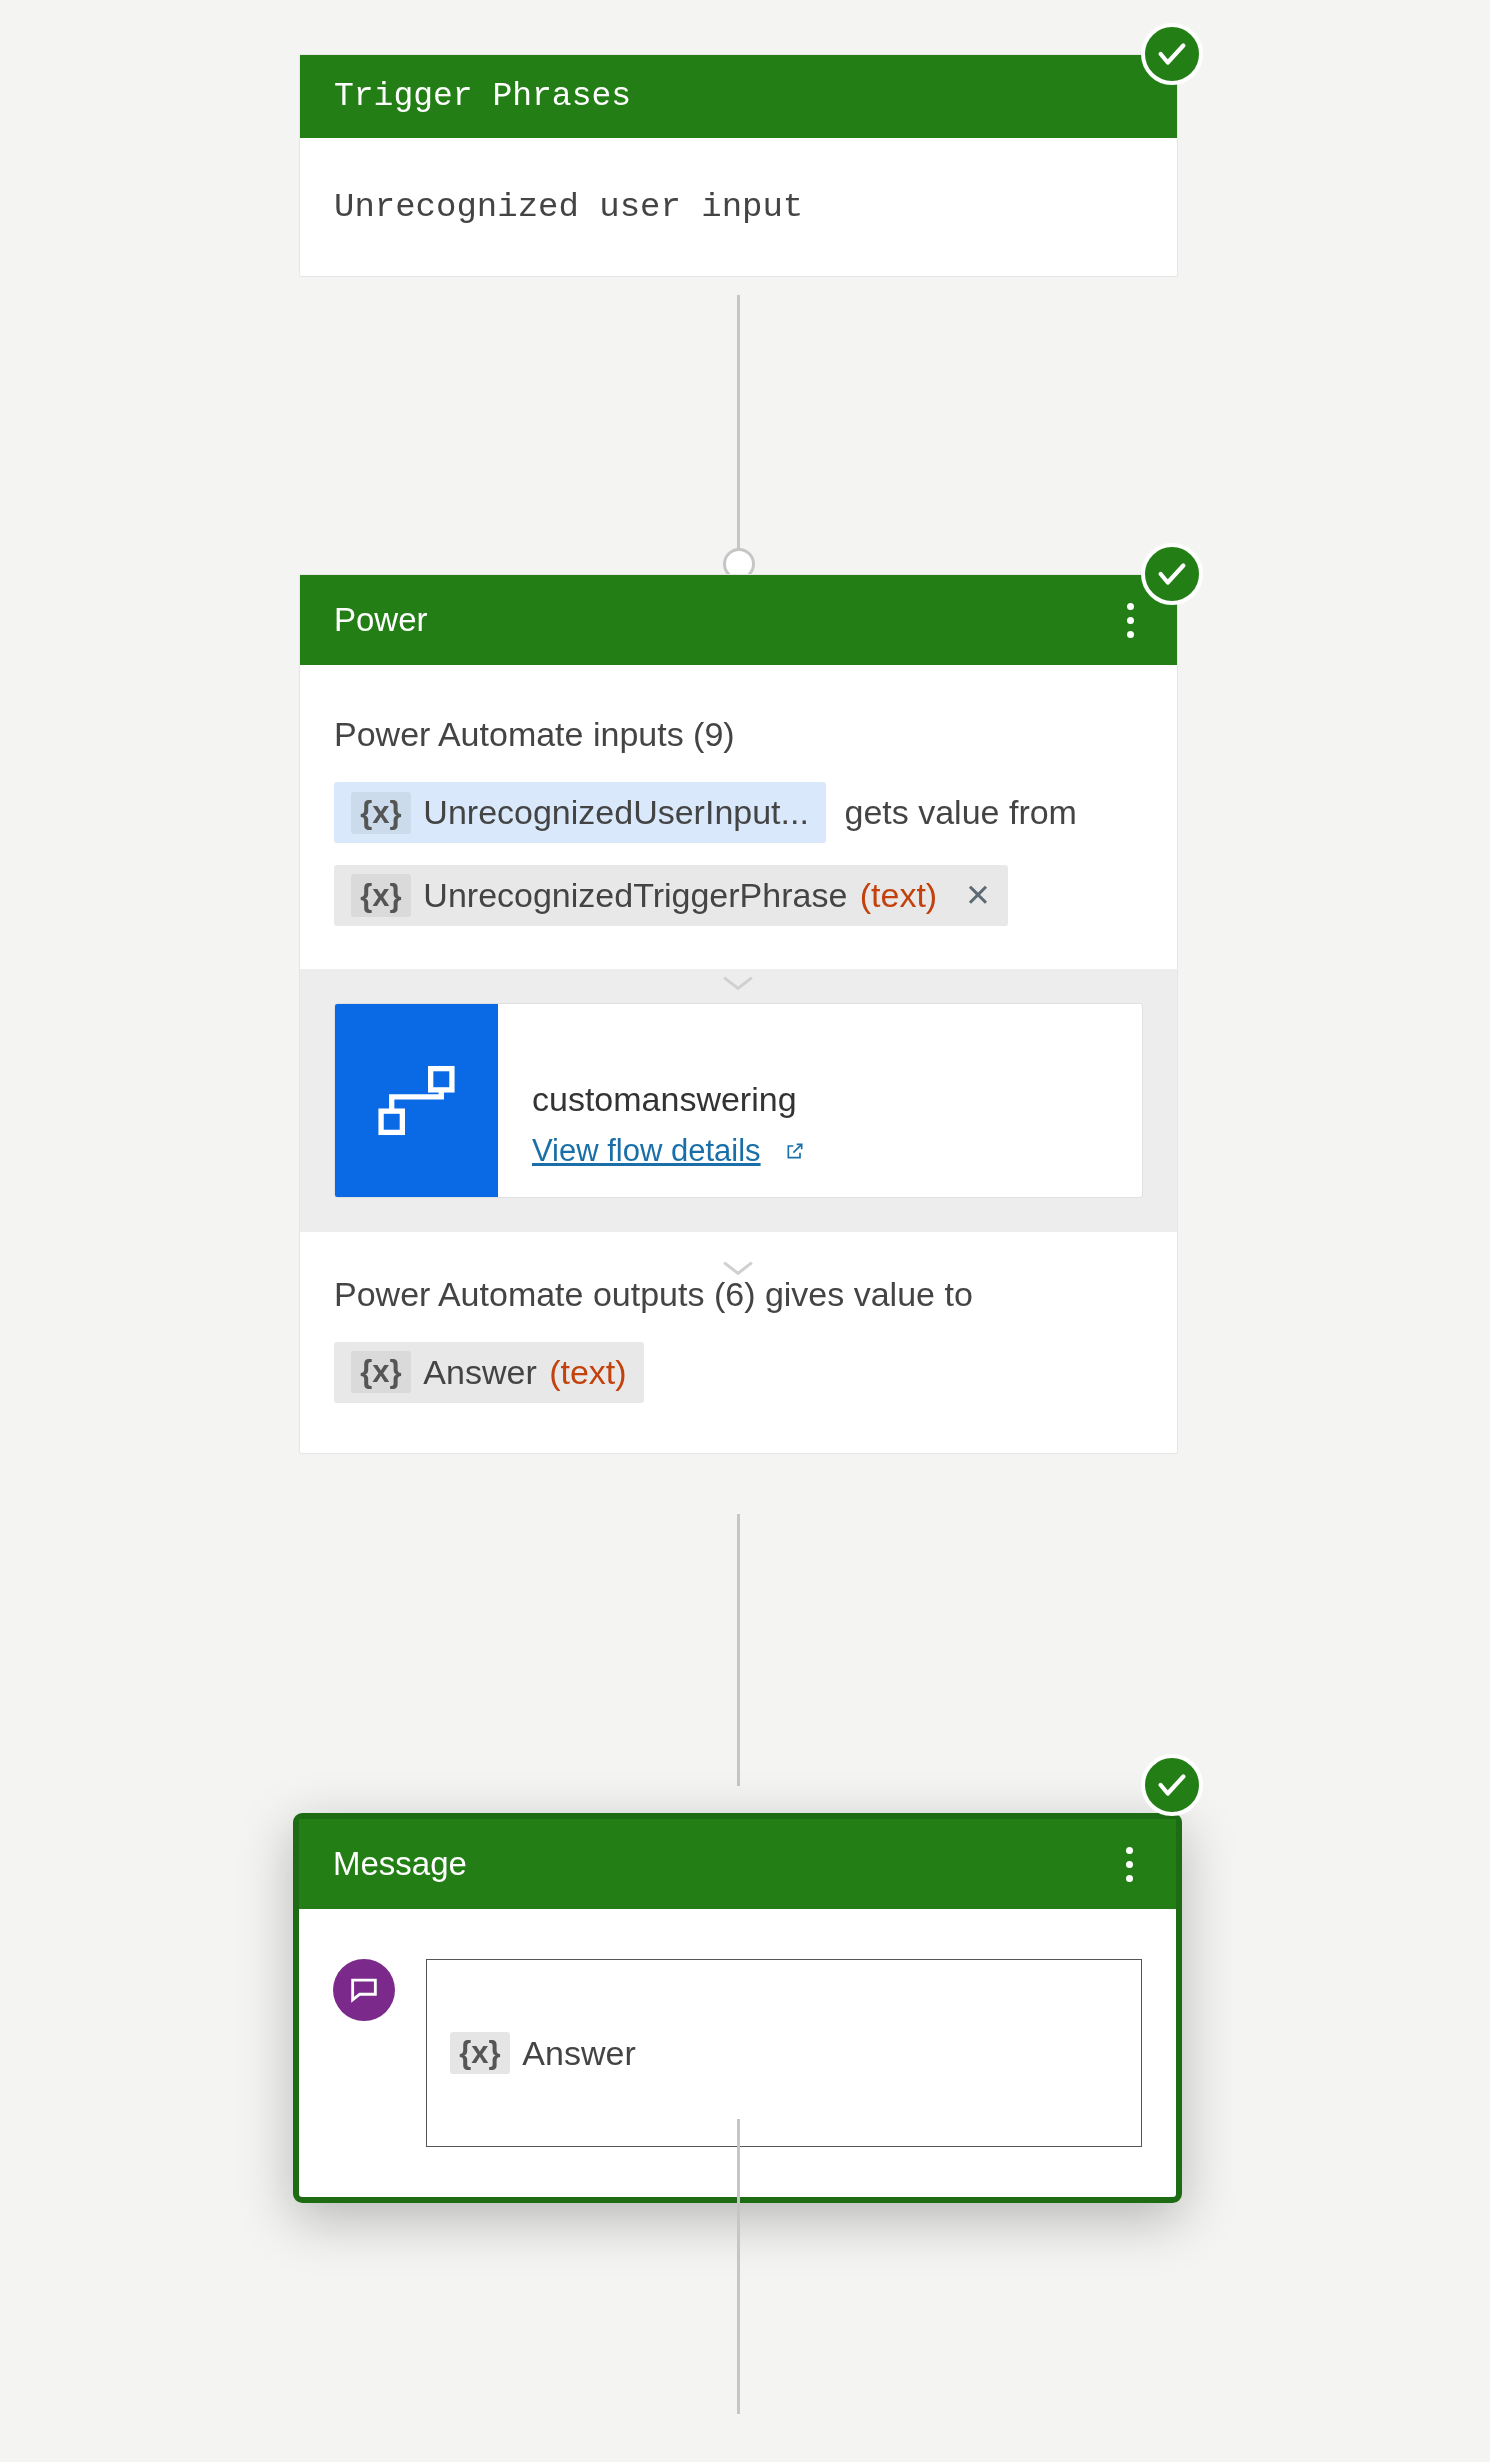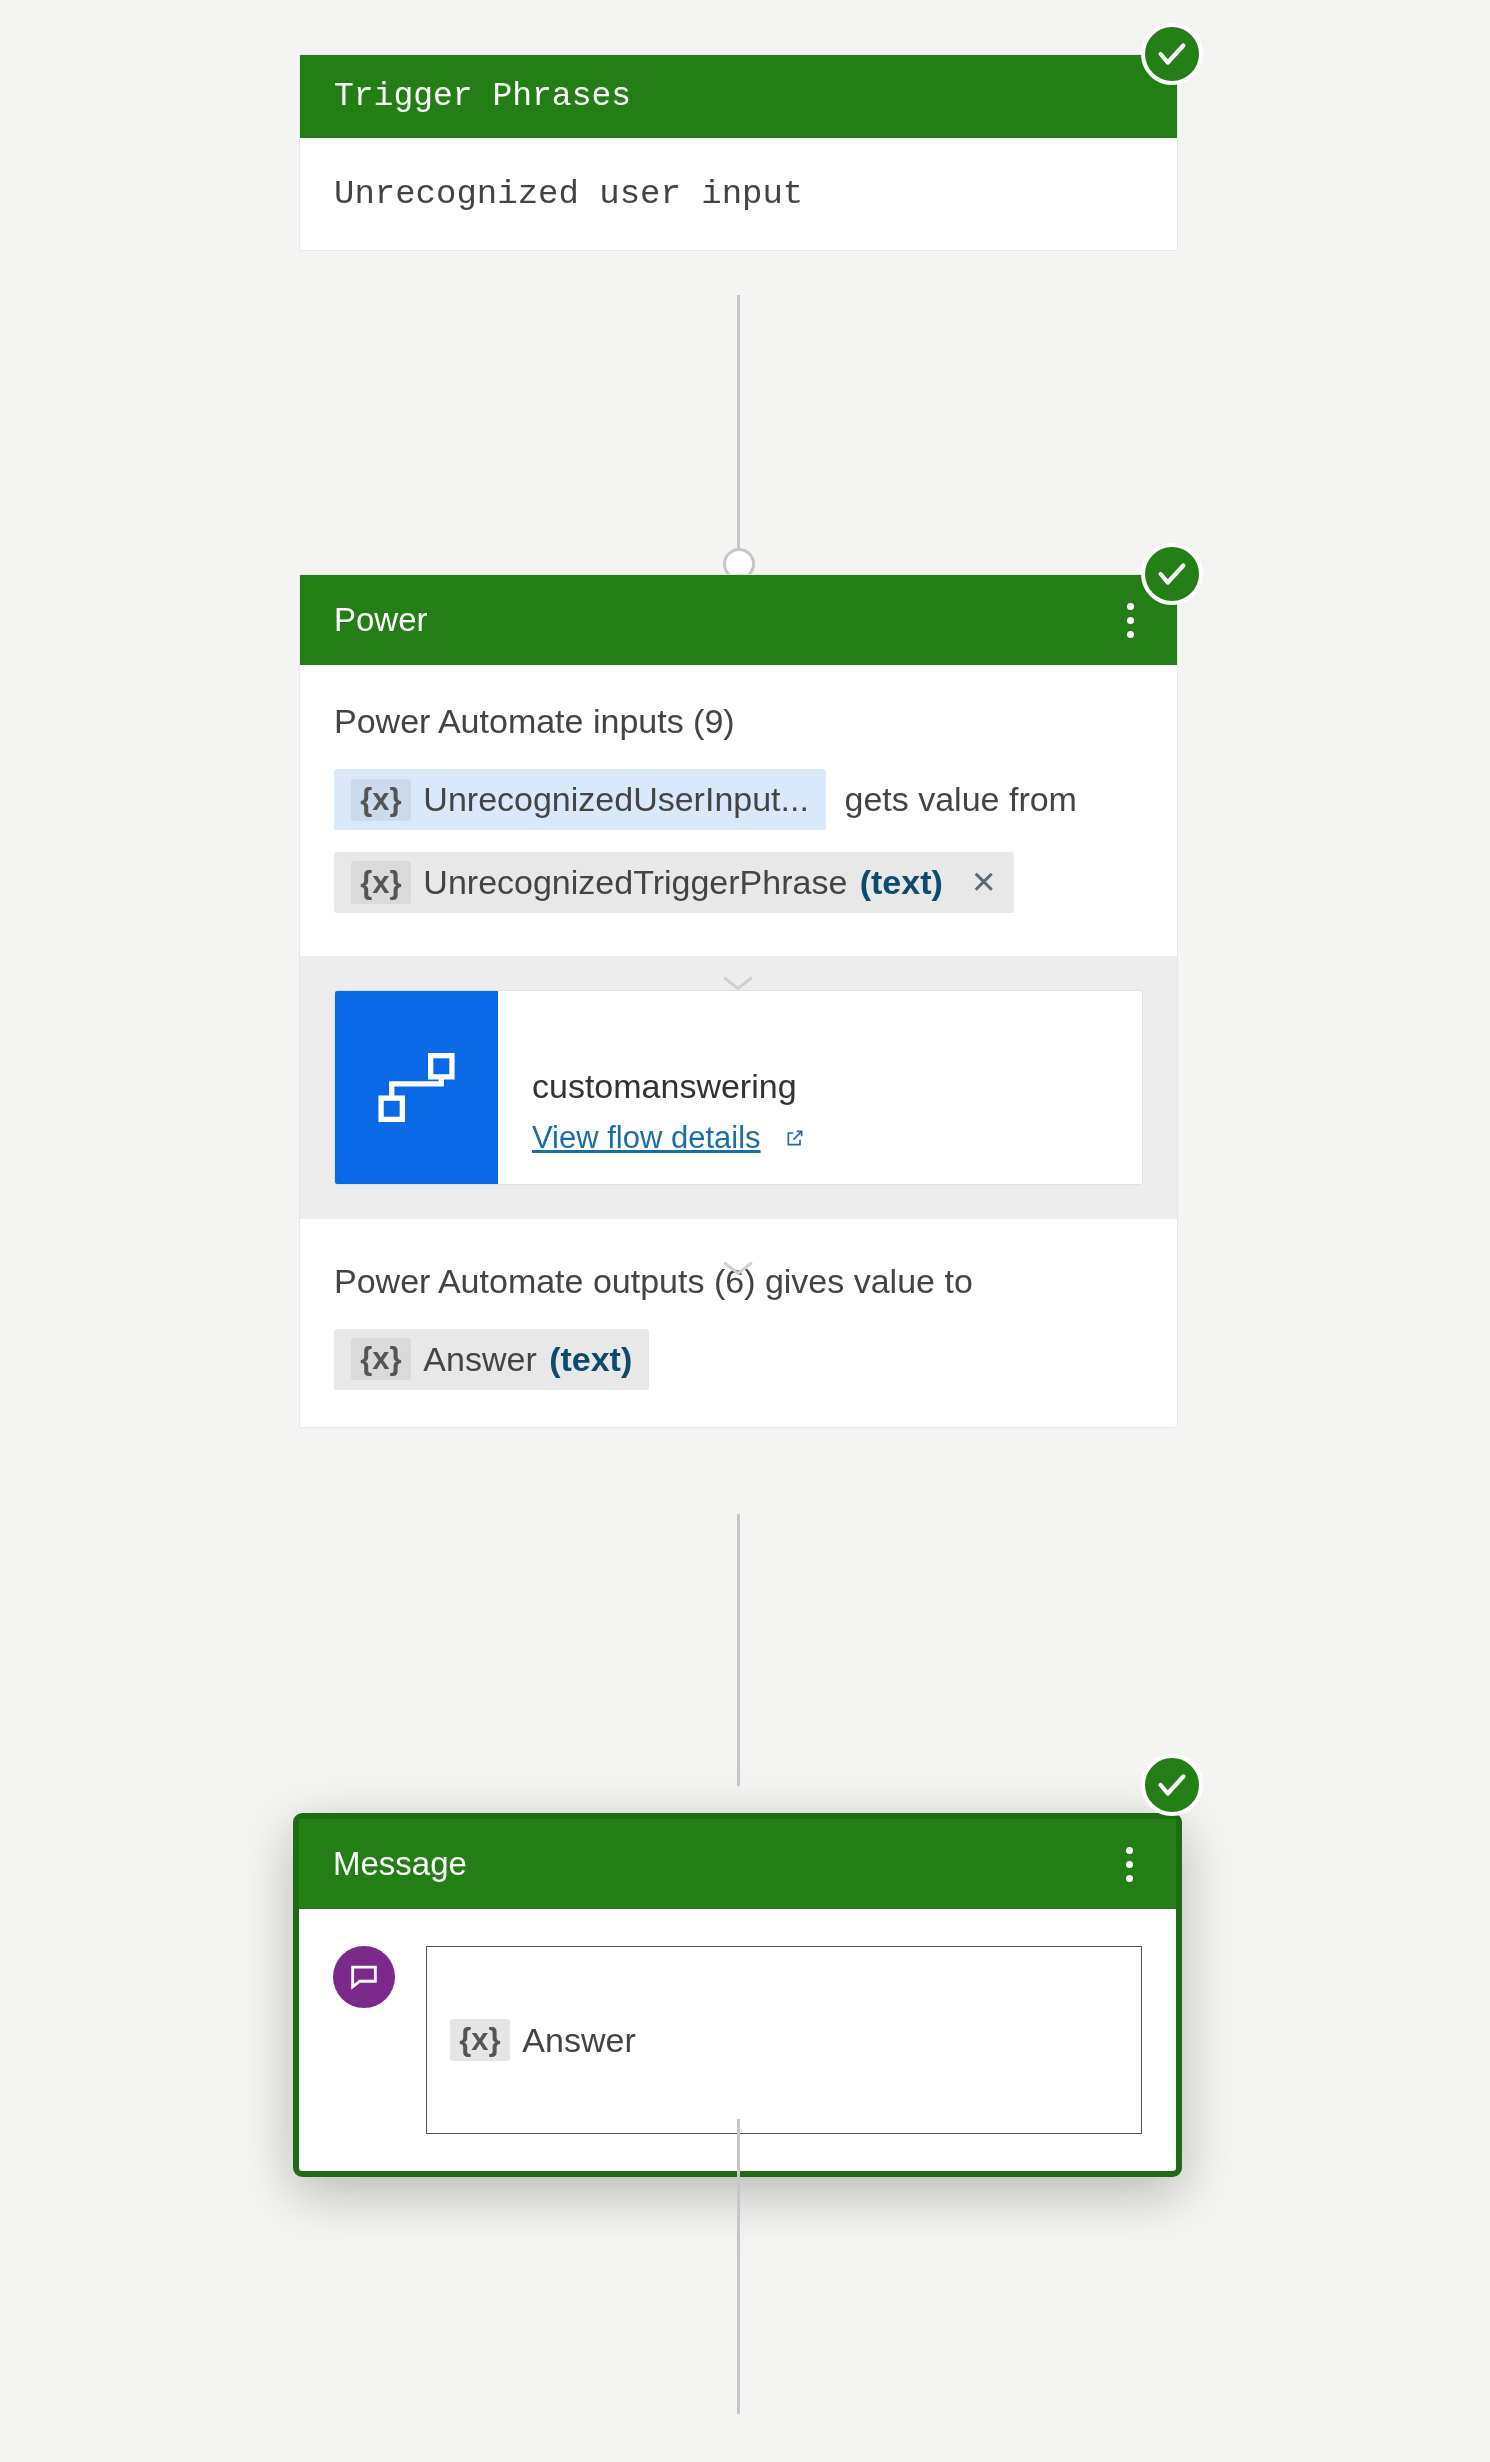--- a/index.html
+++ b/index.html
@@ -27,21 +27,21 @@
   .card .hdr {
     background: #237e15;
     color: #fff;
     font-size: 33px;
     padding: 23px 34px;
     display: flex;
     align-items: center;
     justify-content: space-between;
   }
   .card .body {
-    padding: 37px 34px;
+    padding: 50px 34px;
     font-size: 34px;
     color: #444;
   }
   .connector {
     position: absolute;
     width: 3.1px;
     background: #c6c6c6;
     left: 737px;
   }
   .node-dot {
@@ -79,21 +79,21 @@
     font-weight: 600;
     font-size: 31px;
     color: #555;
     background: rgba(0,0,0,0.06);
     padding: 3.1px 9.3px;
     border-radius: 3.1px;
   }
   .tok-blue  { background: #d9e9fb; }
   .tok-gray  { background: #e8e8e8; }
   .tok-gets  { font-size: 34px; color: #444; }
-  .tok-type  { color: #0c4a6e; font-weight: bold; }
+  .tok-type  { color: #c2410c; }
   .tok-close {
     color: #5c6b73;
     font-size: 31px;
     padding-left: 15.5px;
     cursor: pointer;
   }
 
   .section-sub {
     font-size: 34px;
     color: #444;

